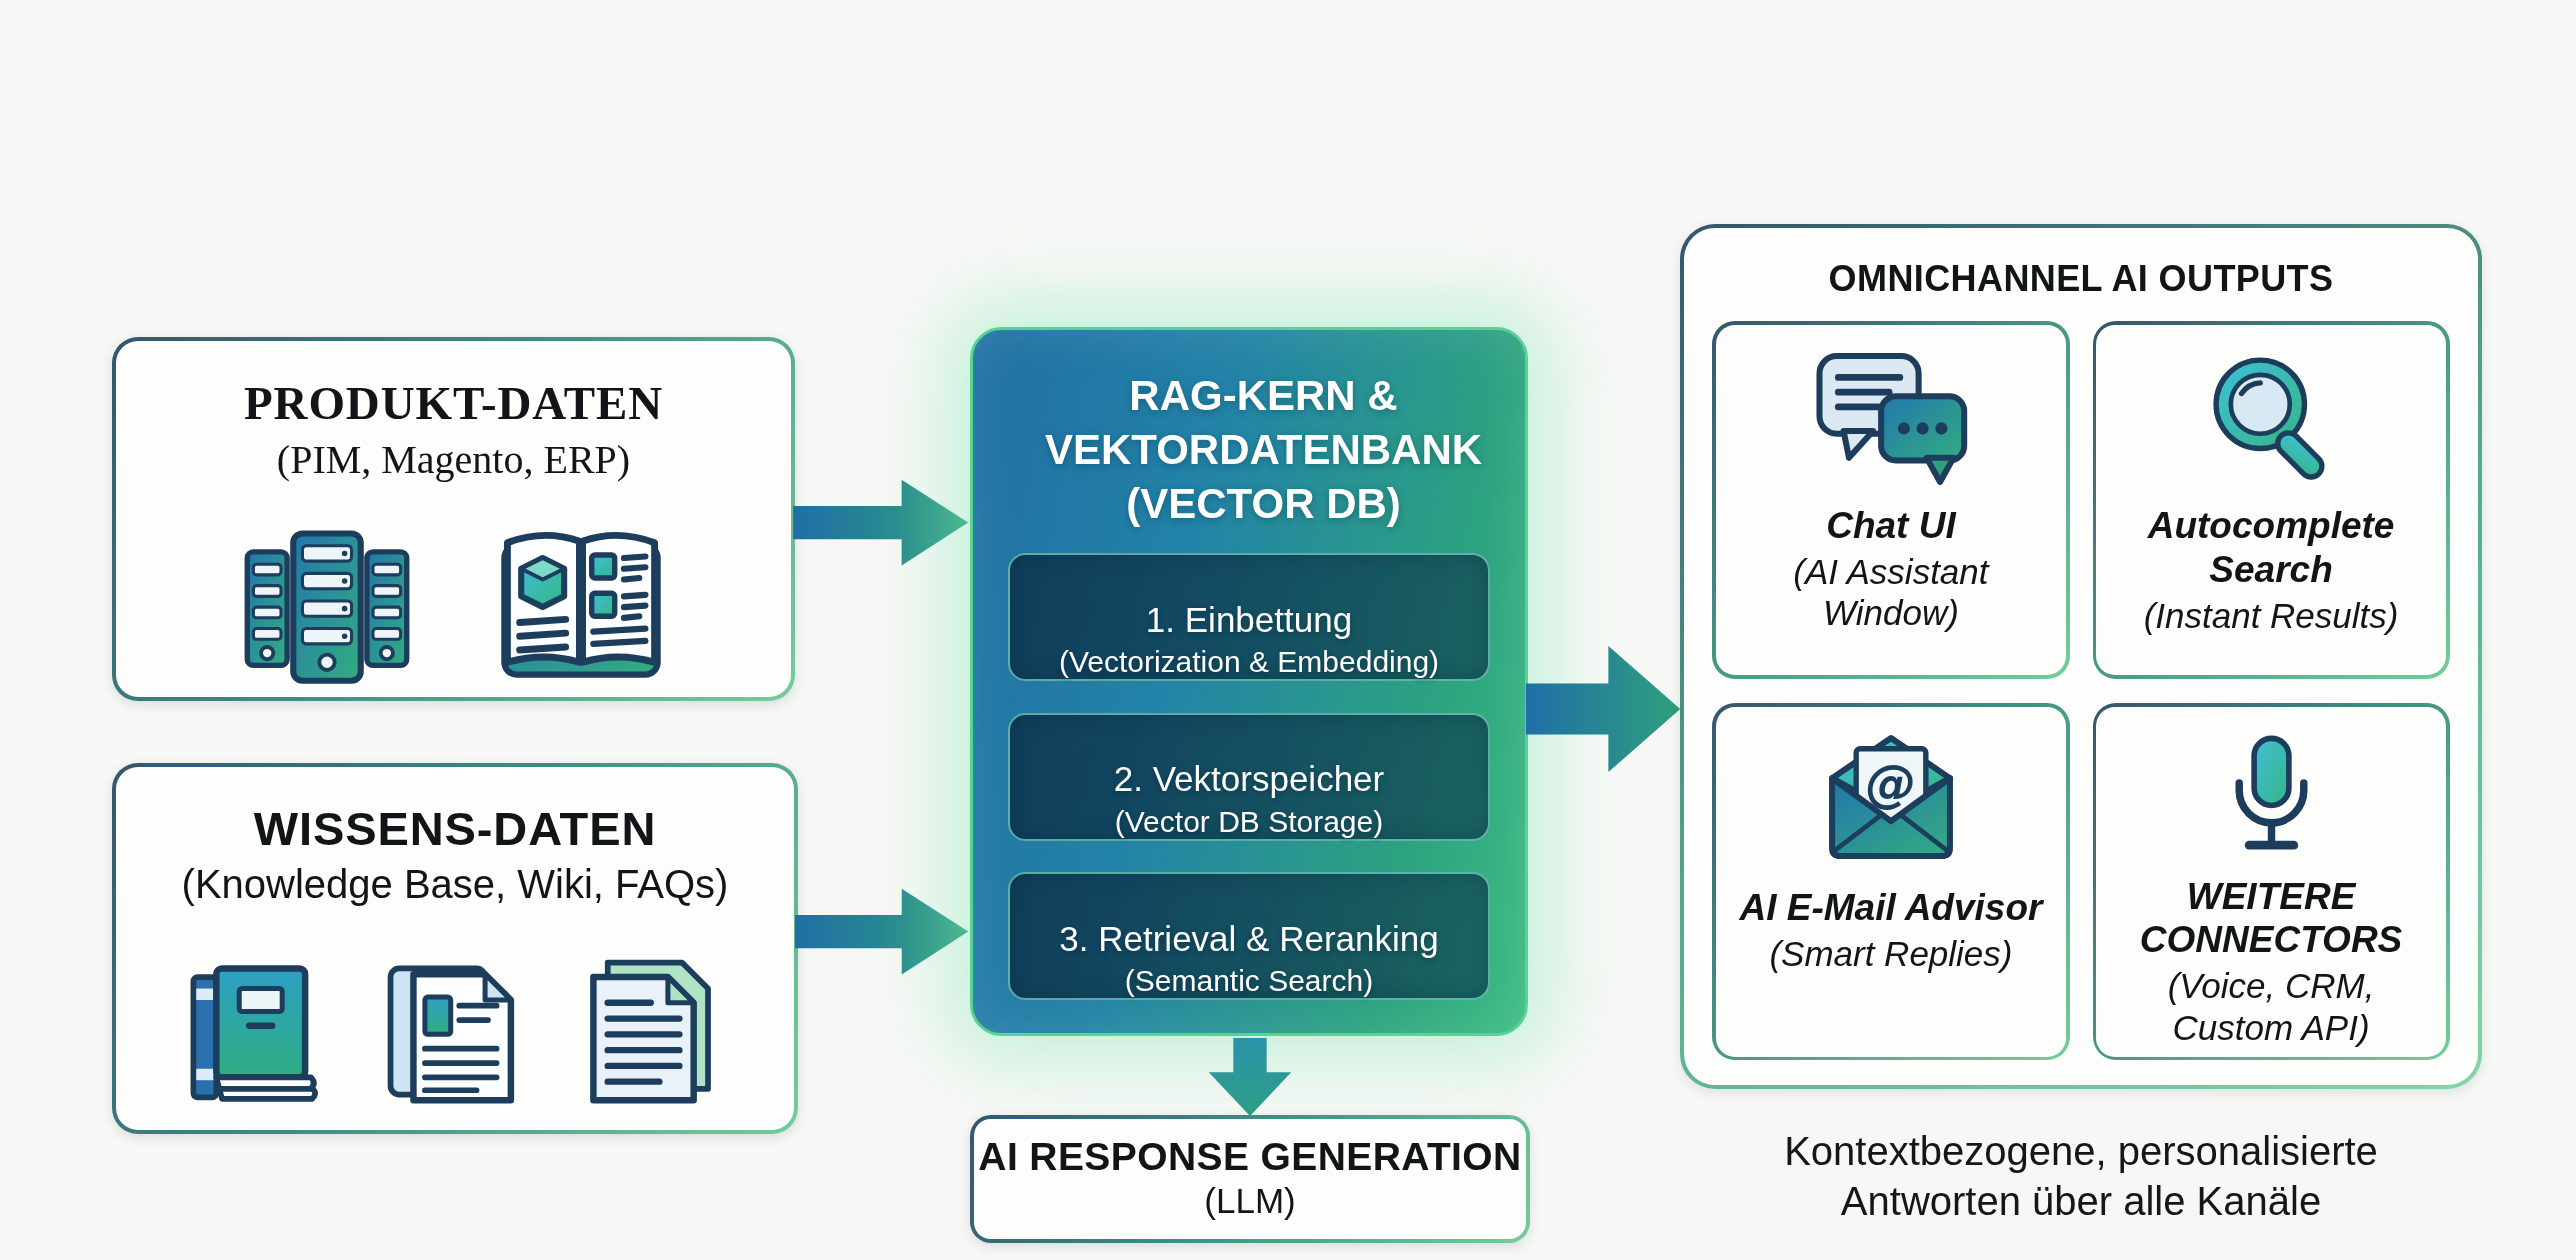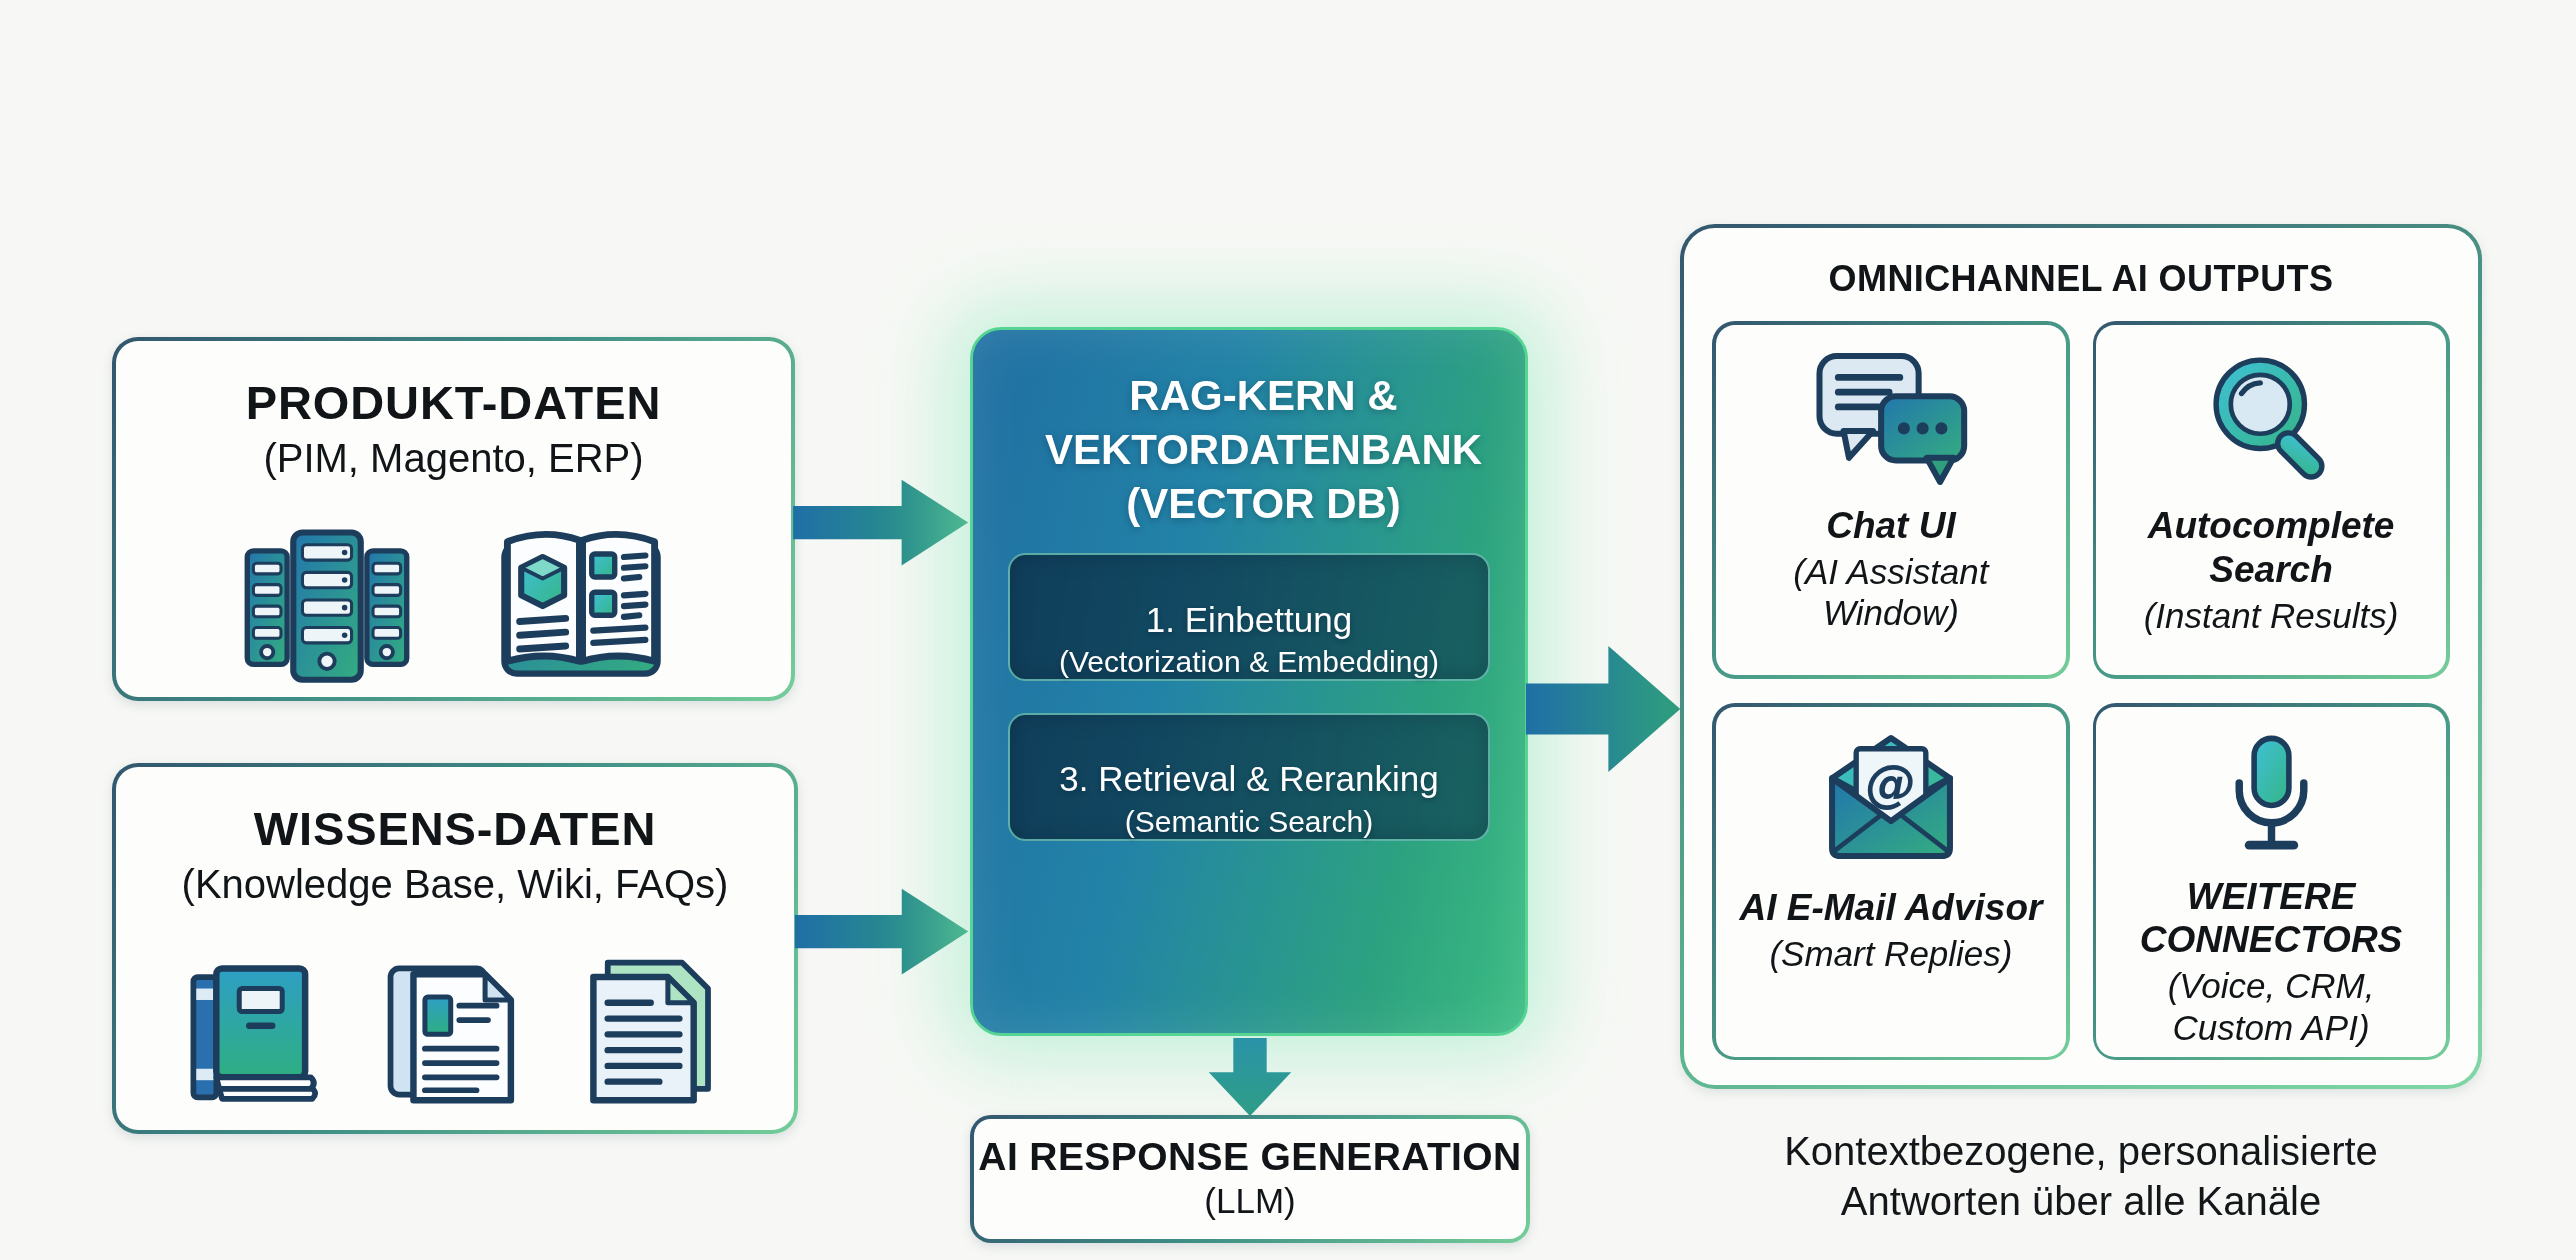--- a/index.html
+++ b/index.html
@@ -116,21 +116,21 @@
     </linearGradient>
     <linearGradient id="gTeal" x1="0" y1="0" x2="1" y2="1">
       <stop offset="0" stop-color="#3fc0d8"></stop>
         <stop offset="1" stop-color="#35b585"></stop>
     </linearGradient>
   </defs>
 </svg>
 
 <div class="abs" style="left:0;top:0;width:2576px;height:1260px;">
 
-  <div class="gbox" style="left:112px;top:337px;width:683px;height:364px;">
+  <div class="gbox" style="left:112px;top:337px;width:683px;height:364px;font-family:Liberation Serif, serif;">
     <div class="inner">
       <div class="src-title">PRODUKT-DATEN</div>
       <div class="src-sub">(PIM, Magento, ERP)</div>
       <div class="icon-row">
 
         <svg width="184" height="163" viewBox="0 0 120 106">
           <rect class="outl" x="8" y="20" width="26" height="74" rx="4" fill="url(#gBG)" stroke-width="3.5"></rect>
           <rect class="outl" x="86" y="20" width="26" height="74" rx="4" fill="url(#gBG)" stroke-width="3.5"></rect>
           <rect class="outl" x="38" y="8" width="44" height="96" rx="6" fill="url(#gBG)" stroke-width="4"></rect>
           <g fill="#eef5f8" stroke="#1d3d5c" stroke-width="2">
@@ -245,20 +245,24 @@
   <div class="core">
     <div class="core-title">
       <div>RAG-KERN &amp;</div>
       <div>VEKTORDATENBANK</div>
       <div>(VECTOR DB)</div>
     </div>
     <div class="steps">
       <div class="step">
         <div class="step-label">1. Einbettung</div>
         <div class="step-sub">(Vectorization &amp; Embedding)</div>
+      </div>
+      <div class="step">
+        <div class="step-label">2. Vektorspeicher</div>
+        <div class="step-sub">(Vector DB Storage)</div>
       </div>
       <div class="step">
         <div class="step-label">3. Retrieval &amp; Reranking</div>
         <div class="step-sub">(Semantic Search)</div>
       </div>
     </div>
   </div>
 
   <svg class="arrow" style="left:1206px;top:1038px;" width="88" height="79" viewBox="0 0 100 90">
     <polygon points="31,0 69,0 69,39 97,39 50,89 3,39 31,39" fill="url(#gArrowD)"></polygon>

